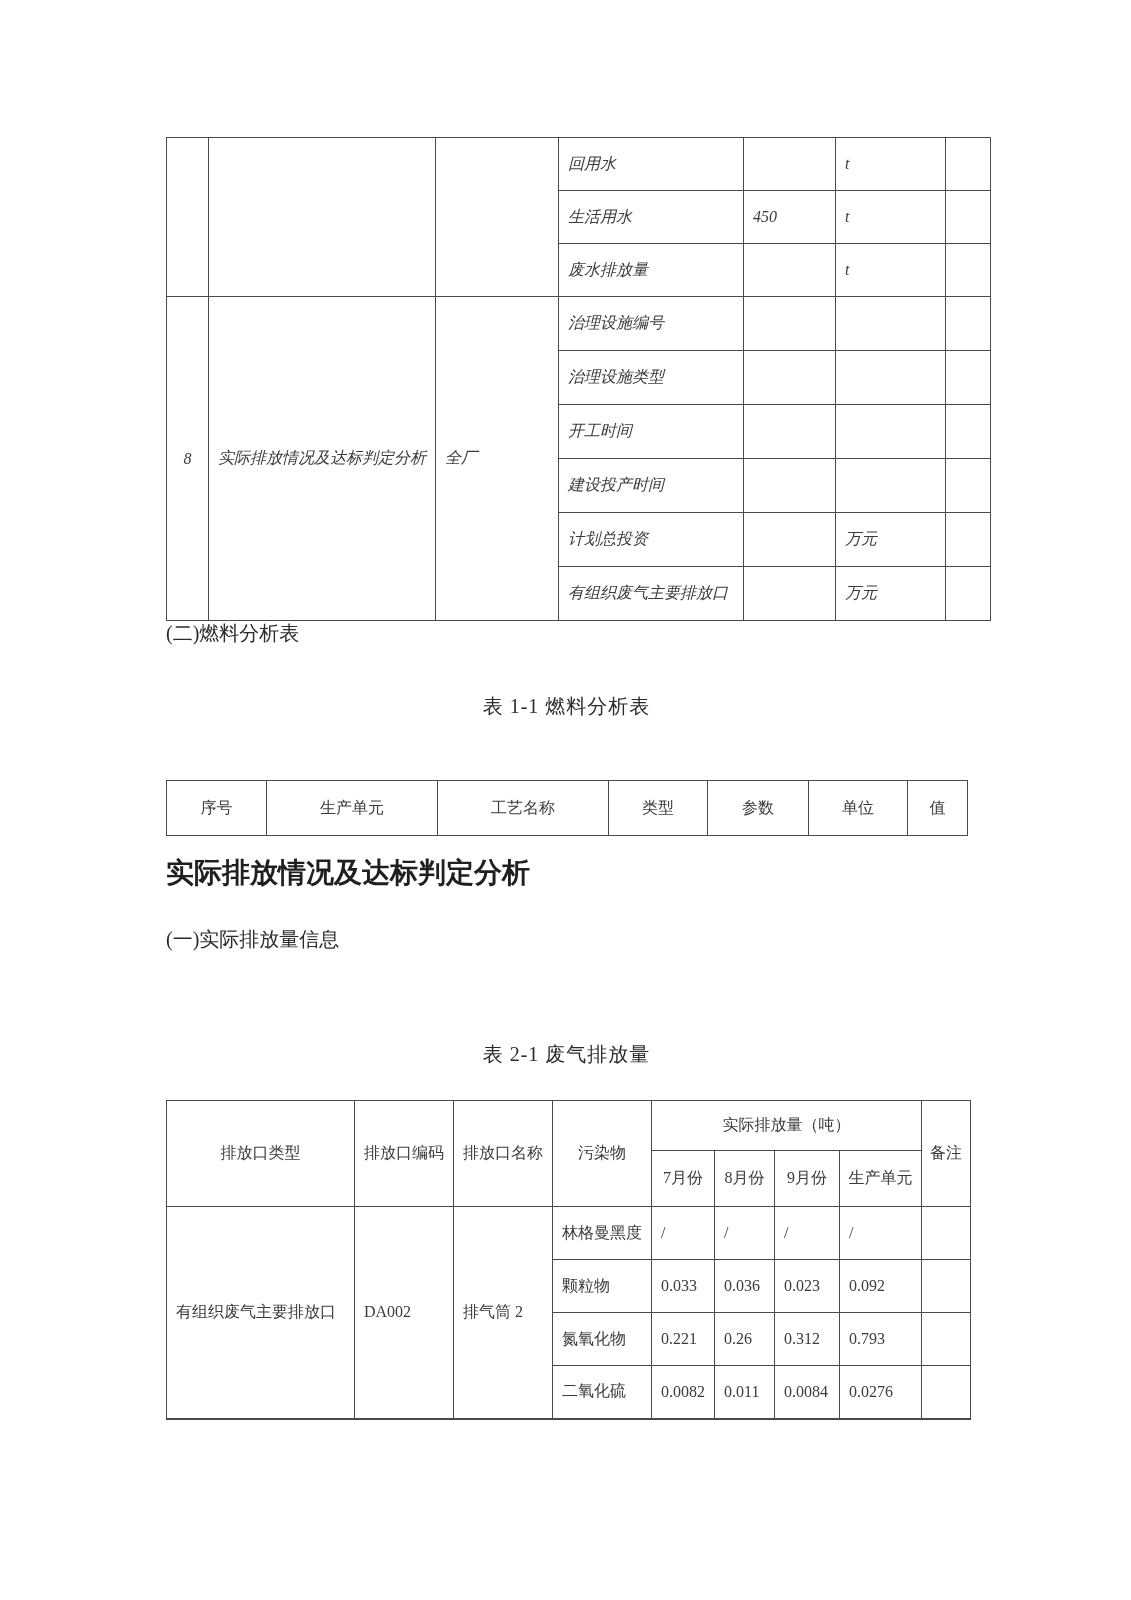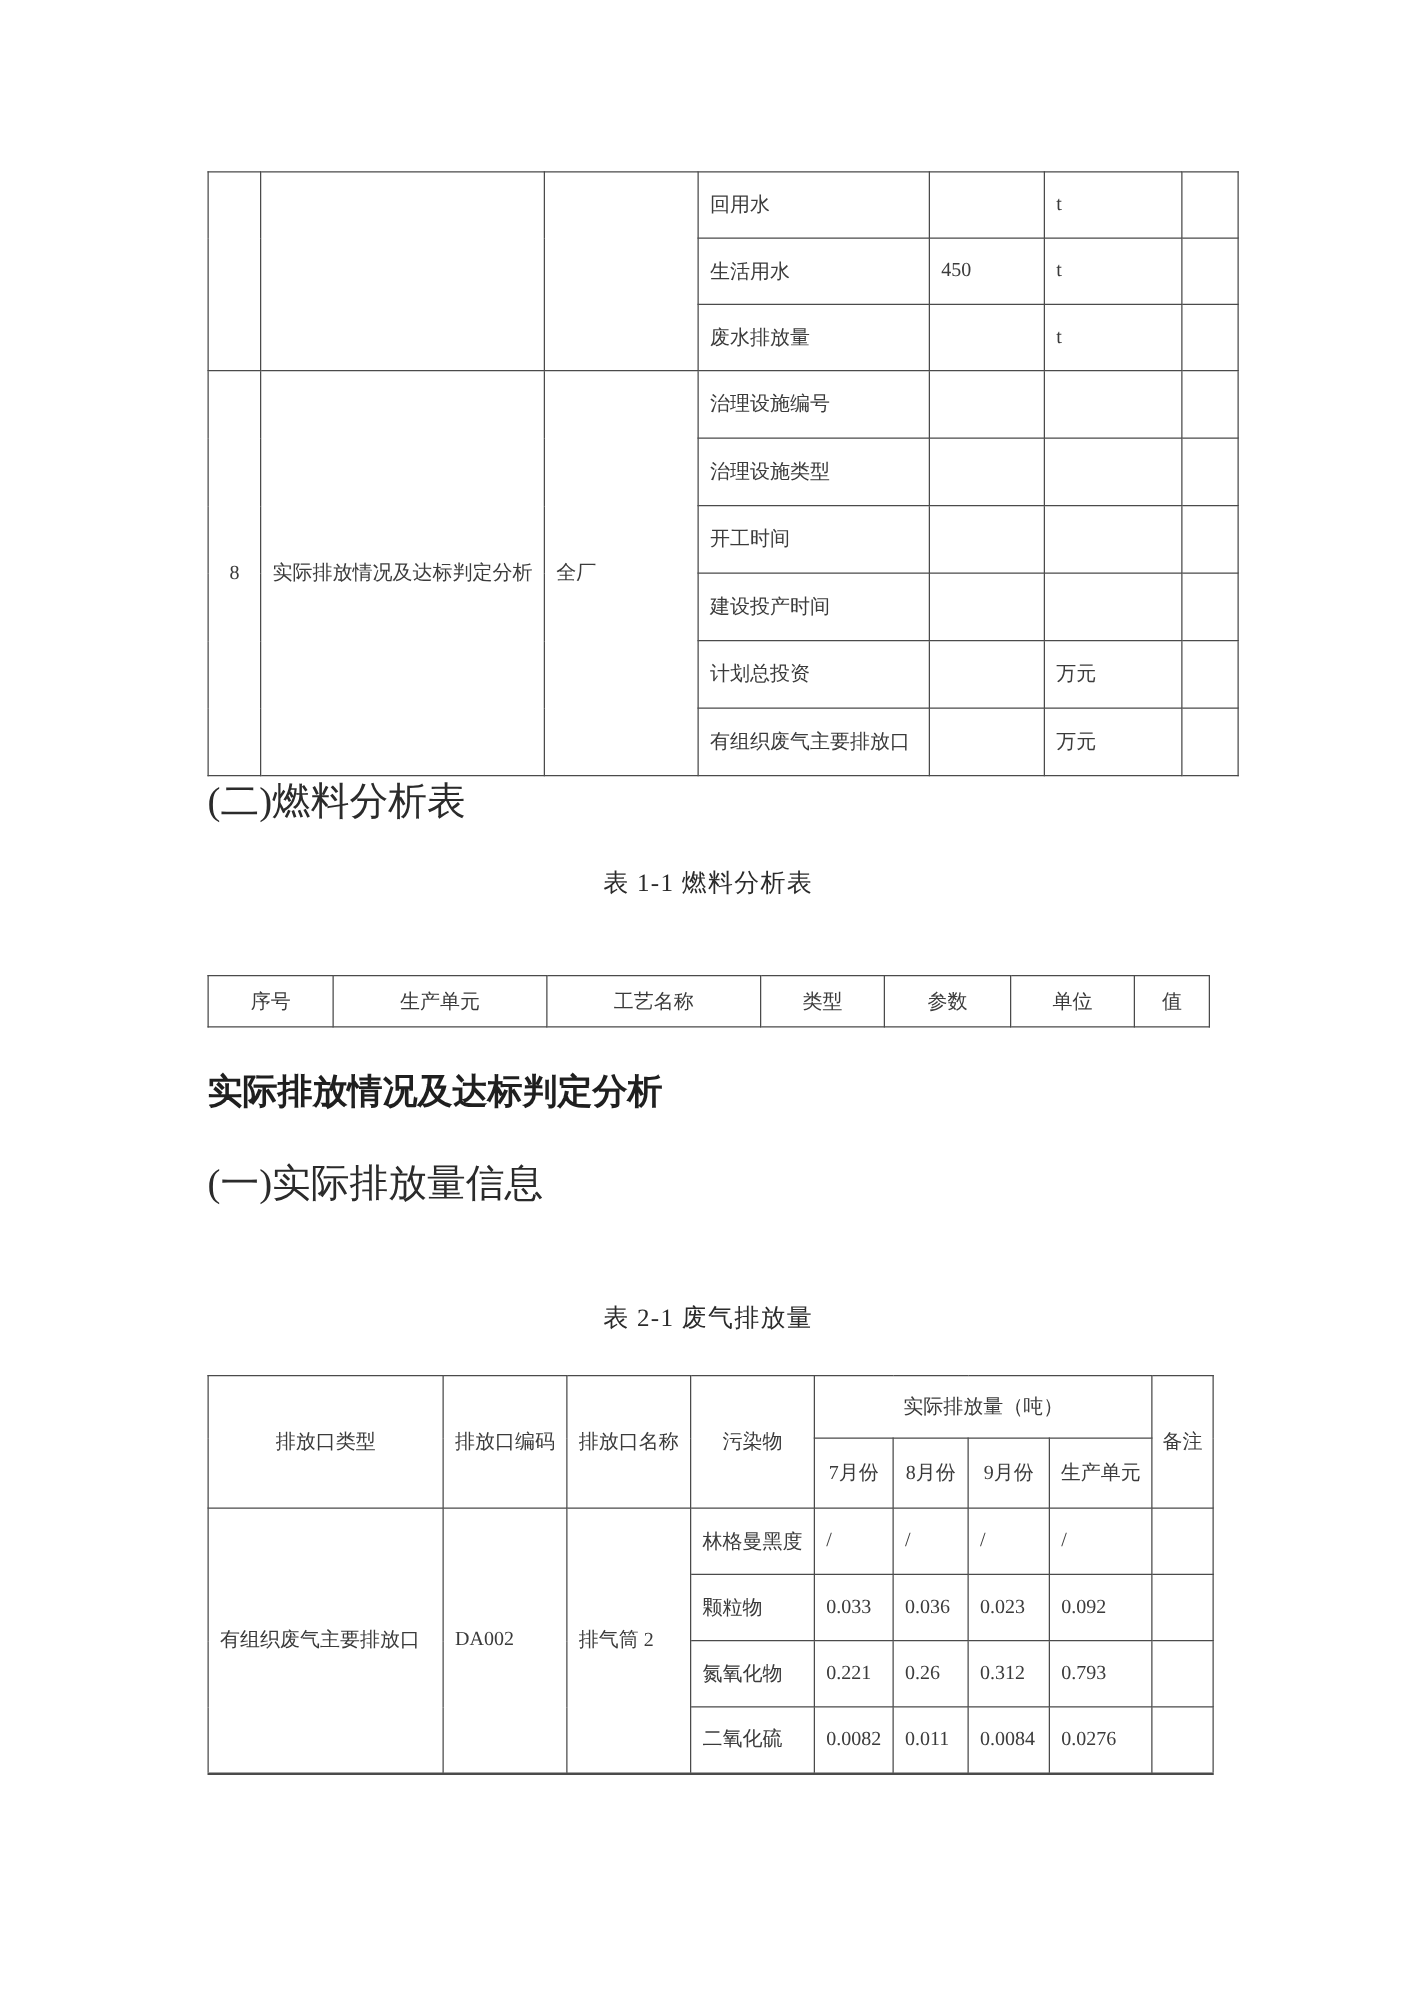--- a/index.html
+++ b/index.html
@@ -22,38 +22,38 @@
     font-size:16px;
     font-weight:normal;
     padding:0 9px;
     text-align:left;
     vertical-align:middle;
     overflow:hidden;
     white-space:nowrap;
     color:#3b3b3b;
   }
   table.doc td.center{text-align:center;padding:0 2px;}
-  .top-table{left:166px;top:137px;}
+  .top-table{left:166px;top:137px;font-style:italic;}
   .top-table tr.rA{height:53px;}
   .top-table tr.rB{height:54px;}
   .t1{left:166px;top:780px;}
-  .t1 tr{height:41px;}
+  .t1 tr{height:55px;}
   .t2{left:166px;top:1100px;}
   .t2 tr.hr1{height:50px;}
   .t2 tr.hr2{height:56px;}
   .t2 tr.dr{height:53px;}
   .t2{border-bottom:2px solid #4a4a4a;}
   .h1{
     position:absolute;left:166px;
     font-size:28px;font-weight:bold;color:#1f1f1f;
     white-space:nowrap;
   }
   .h2{
     position:absolute;left:166px;
-    font-size:31px;font-weight:normal;color:#2b2b2b;
+    font-size:20px;font-weight:normal;color:#2b2b2b;
     white-space:nowrap;
   }
   .caption{
     position:absolute;left:166px;width:801px;
     text-align:center;font-size:20px;letter-spacing:1px;
     color:#2b2b2b;white-space:nowrap;
   }
 </style>
 </head>
 <body>

